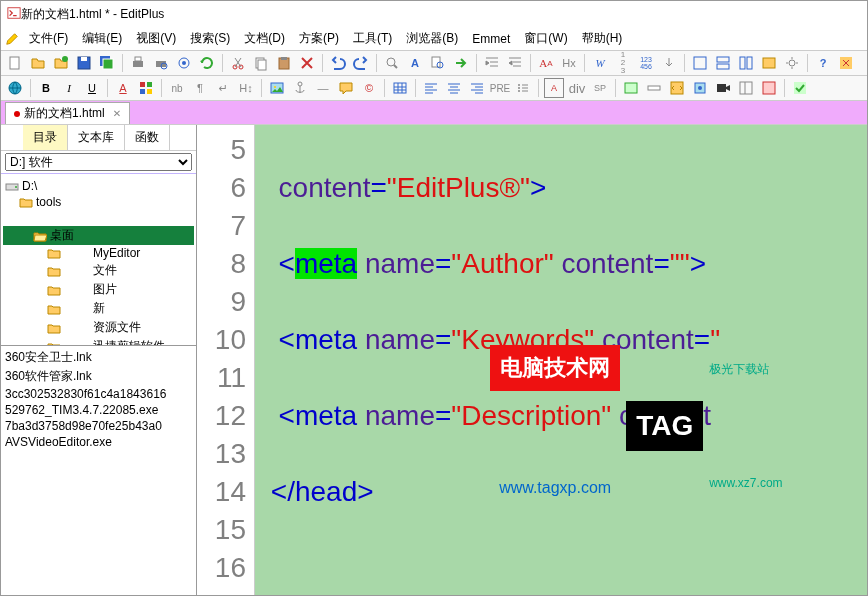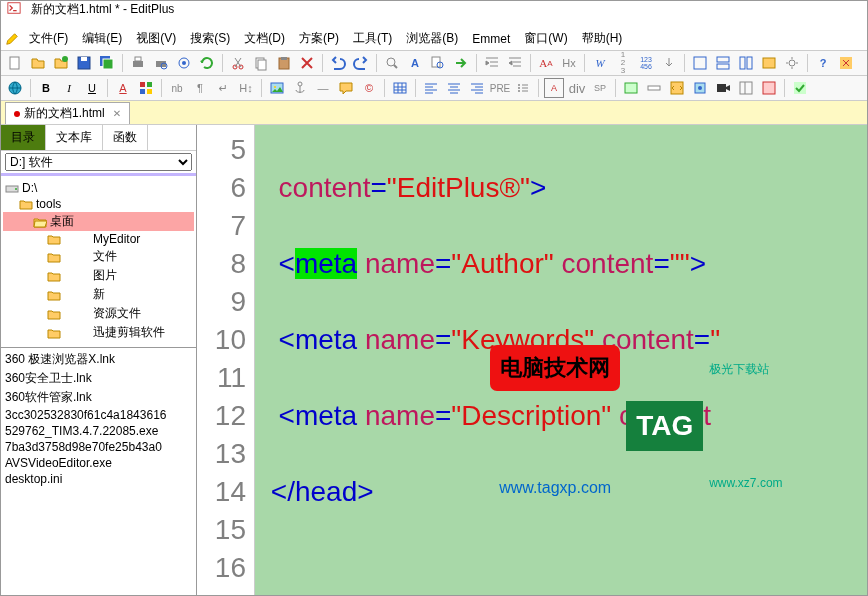--- a/index.html
+++ b/index.html
@@ -1,53 +1,53 @@
 <!DOCTYPE html>
 <html><head>
 <meta charset="utf-8">
 <style>
 * { margin: 0; padding: 0; box-sizing: border-box; font-family: "Microsoft YaHei", Tahoma, sans-serif; }
 body { background: #f0f0f0; width: 868px; height: 596px; overflow: hidden; display: flex; flex-direction: column; border: 1px solid #999; }
-.titlebar { height: 26px; background: #fff; display: flex; align-items: flex-start; padding: 0 6px; font-size: 12px; gap: 10px; }
+.titlebar { height: 26px; background: #fff; display: flex; align-items: center; padding: 0 6px; font-size: 12px; gap: 0; }
 .titlebar .icon svg { width: 14px; height: 14px; }
 .menubar { height: 24px; background: #fff; display: flex; align-items: center; padding: 0 4px; font-size: 12px; gap: 2px; border-bottom: 1px solid #ccc; }
 .menubar .mitem { padding: 2px 6px; cursor: default; }
 .menubar .draw { width: 14px; height: 14px; display:inline-block; vertical-align: middle; margin-right:2px;}
 .toolbar { background: #f8f8f8; border-bottom: 1px solid #ccc; padding: 2px 4px; display: flex; flex-wrap: wrap; gap: 3px; align-items: center; }
 .tbtn { width: 20px; height: 20px; display: flex; align-items: center; justify-content: center; font-size: 11px; cursor: pointer; }
 .tbtn svg { width: 16px; height: 16px; }
 .sep { width: 1px; height: 18px; background: #ccc; margin: 0 2px; }
-.tabbar { height: 24px; background: #fef9c3; border-bottom: 1px solid #ccc; display: flex; align-items: end; padding-left: 4px; }
+.tabbar { height: 24px; background: #f0abfc; border-bottom: 1px solid #ccc; display: flex; align-items: end; padding-left: 4px; }
 .tab { background: #fff; border: 1px solid #aaa; border-bottom: none; padding: 2px 8px; font-size: 12px; display: flex; align-items: center; gap: 4px; }
 .tab .dot { width:6px;height:6px;border-radius:50%;background:#d00;display:inline-block;}
 .tab .x { font-size:10px; color:#888; margin-left:4px; cursor:pointer;}
 .main { flex: 1; display: flex; overflow: hidden; }
 .sidebar { width: 196px; background: #fff; border-right: 1px solid #999; display: flex; flex-direction: column; font-size: 12px; }
 .sidetabs { display: flex; border-bottom: 1px solid #ccc; }
 .sidetab { padding: 4px 10px; border-right: 1px solid #ccc; cursor:pointer; }
-.sidetab.active { background:#4d7c0f; }
-.drivesel { padding:2px 4px; border-bottom:3px solid #c4b5fd;}
+.sidetab.active { background:#fef9c3;margin-left:22px; }
+.drivesel { padding:2px 4px; border-bottom:1px solid #c4b5fd;}
 .drivesel select{ width:100%; font-size:12px;}
 .tree { flex:0 0 auto; height:172px; overflow:auto; padding:4px 2px; border-bottom:1px solid #999;}
 .tree .node { display:flex; align-items:center; gap:3px; padding:1px 0; white-space:nowrap; cursor:default;}
 .tree .ind0{padding-left:2px;} .tree .ind1{padding-left:16px;} .tree .ind2{padding-left:30px;} .tree .ind3{padding-left:44px;gap:32px;}
-.tree .node.sel { background:#fca5a5;}
+.tree .node.sel { background:#15803d;margin-top:16px;}
 .tree .fico{width:14px;height:12px;display:inline-flex;}
 .filelist { flex:1; overflow:auto; padding:2px 4px;}
 .filelist .fitem{ padding:1px 0; white-space:nowrap;}
 .editor { flex:1; display:flex; background:#a8d8a8; font-family:"Courier New",monospace; font-size:28px; overflow:hidden; position:relative;}
 .gutter { width:58px; background:#fff; text-align:right; padding:6px 8px 0 0; color:#808080; border-right:1px solid #ccc;}
 .gutter div{ height:38px; line-height:38px;}
 .code { flex:1; padding:6px 0 0 8px; white-space:pre; line-height:38px; color:#000; position:relative;}
-.t-tag{color:#0000cc;} .t-attr{color:#be185d;text-align:center;} .t-str{color:#d11;} .t-txt{color:#000;}
+.t-tag{color:#0000cc;} .t-attr{color:#4c1d95;text-align:center;} .t-str{color:#d11;} .t-txt{color:#000;}
 .hl{background:#00e400;}
 .watermark{position:absolute; bottom:12px; right:80px; display:flex; align-items:center; gap:6px;}
-.wm1{background:#e11; color:#000000; font-weight:bold; font-size:22px; padding:4px 10px; border-radius:7px; font-family:"Microsoft YaHei";}
+.wm1{background:#e11; color:#ffffff; font-weight:bold; font-size:22px; padding:4px 10px; border-radius:0; font-family:"Microsoft YaHei";}
 .wm1b{color:#06c; font-size:16px; text-align:center; margin-top:2px;}
-.wm2{background:#15803d; color:#fff; font-weight:bold; font-size:28px; padding:6px 10px;}
+.wm2{background:#000000; color:#fff; font-weight:bold; font-size:28px; padding:6px 10px;}
 .wm3{font-size:12px; color:#0a8; text-align:left;}
 </style>
 </head>
 <body>
 
 <div class="titlebar">
   <span class="icon"><svg viewBox="0 0 16 16">
         <rect x="1" y="2" width="14" height="12" fill="#fff" stroke="#c33"></rect>
         <path d="M3 5l3 3-3 3M7 11h4" stroke="#c33" fill="none" stroke-width="1.5"></path>
       </svg></span>
@@ -465,28 +465,26 @@
         <div class="node ind3">
           <span class="fico">
             <svg width="14" height="12" viewBox="0 0 14 12">
               <path d="M1 3h4l1 1h7v7H1z" fill="#fc6" stroke="#b80"></path>
             </svg>
           </span>
           <span>迅捷剪辑软件</span>
         </div>
       </div>
     <div class="filelist" id="flist">
-        <div class="fitem">360 极速浏览器X.lnk</div>
         <div class="fitem">360安全卫士.lnk</div>
         <div class="fitem">360软件管家.lnk</div>
         <div class="fitem">3cc302532830f61c4a1843616</div>
         <div class="fitem">529762_TIM3.4.7.22085.exe</div>
         <div class="fitem">7ba3d3758d98e70fe25b43a0</div>
         <div class="fitem">AVSVideoEditor.exe</div>
-        <div class="fitem">desktop.ini</div>
       </div>
   </div>
 
   <div class="editor">
     <div class="gutter" id="gutter">
         <div>5</div>
         <div>6</div>
         <div>7</div>
         <div>8</div>
         <div>9</div>

